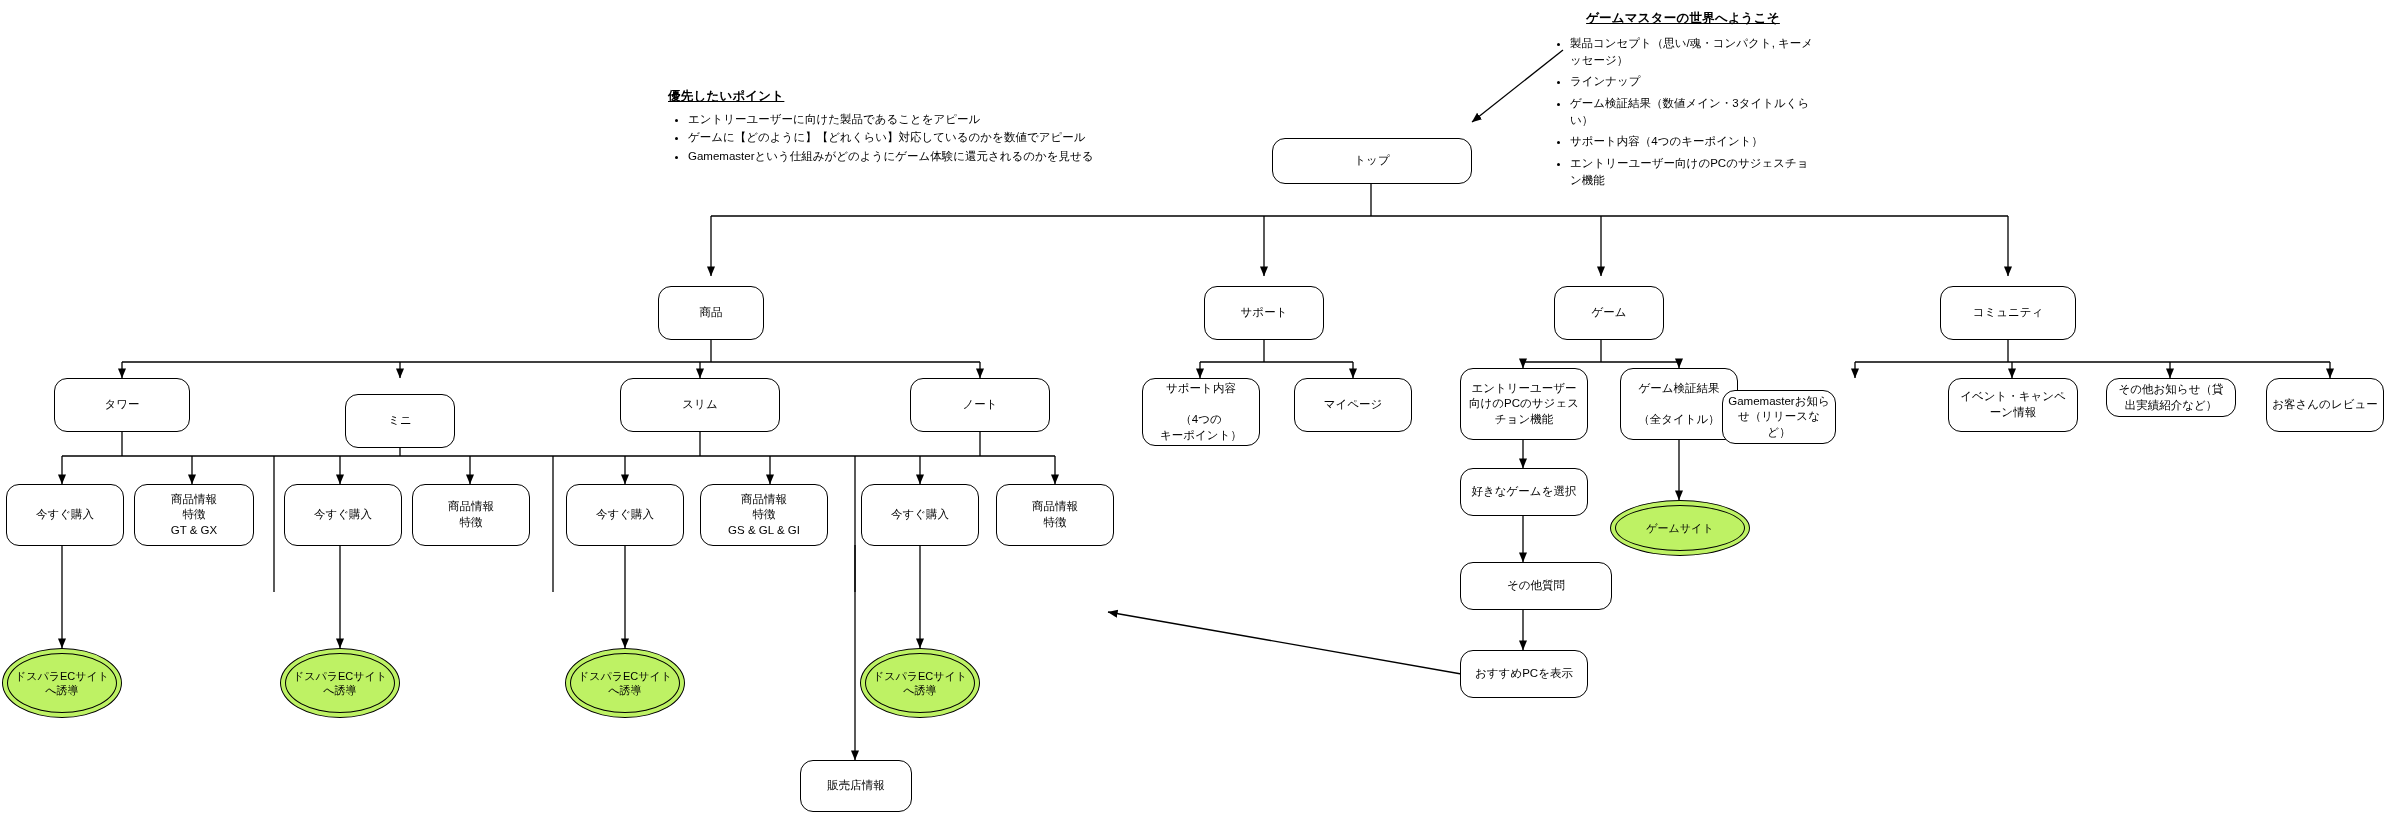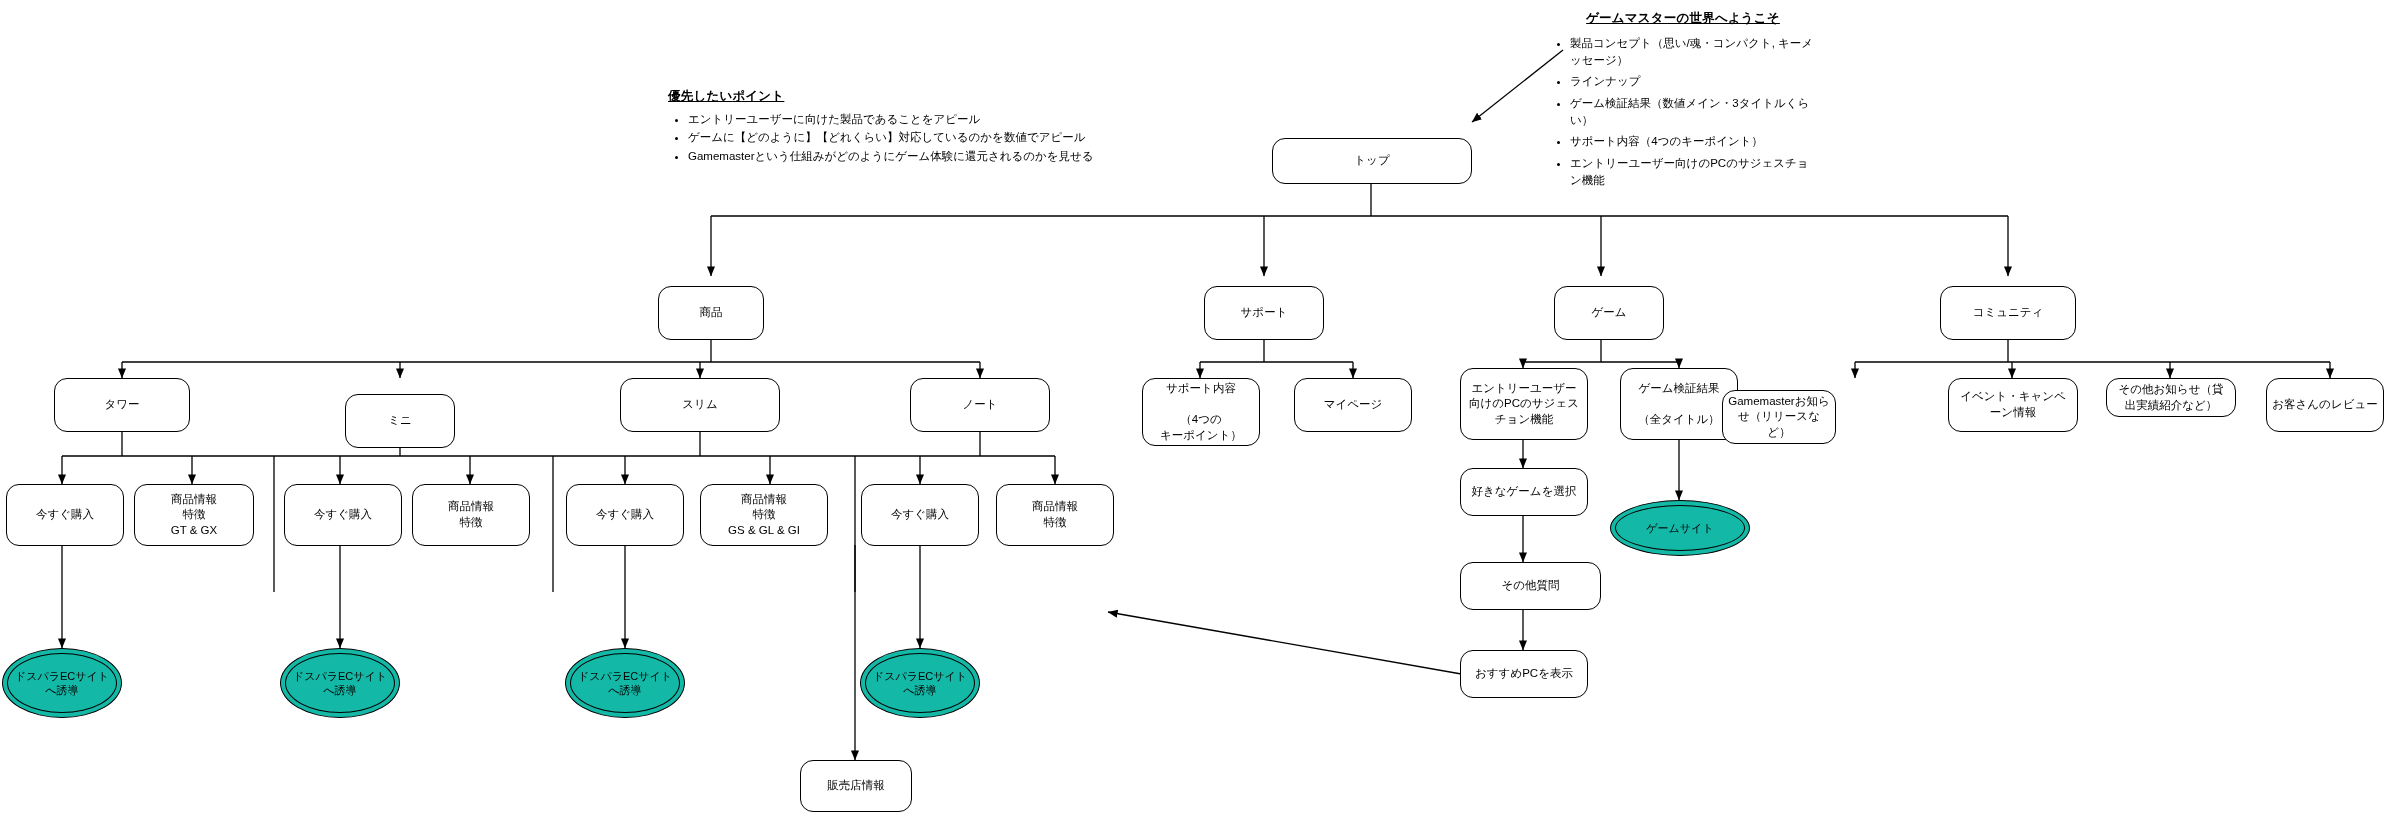--- a/index.html
+++ b/index.html
@@ -6,21 +6,21 @@
   body{width:2388px;height:813px;position:relative;overflow:hidden;
        font-family:"Liberation Sans","DejaVu Sans",sans-serif;color:#000;}
   #canvas{position:absolute;left:0;top:0;width:2388px;height:813px;}
   svg.edges{position:absolute;left:0;top:0;width:2388px;height:813px;pointer-events:none;}
 
   .node{position:absolute;box-sizing:border-box;border:1.3px solid #000;background:#fff;
         border-radius:13px;display:flex;align-items:center;justify-content:center;
         text-align:center;line-height:1.35;font-size:11.5px;color:#000;padding:2px 4px;}
   .node .lbl{white-space:pre-line;}
 
-  .oval{position:absolute;box-sizing:border-box;border:1.3px solid #000;background:#14b8a6;
+  .oval{position:absolute;box-sizing:border-box;border:1.3px solid #000;background:#bef264;
         border-radius:50%;display:flex;align-items:center;justify-content:center;
         text-align:center;line-height:1.3;font-size:11px;}
   .oval .inner{position:absolute;left:4px;top:4px;right:4px;bottom:4px;
         border:1.3px solid #000;border-radius:50%;pointer-events:none;}
   .oval .lbl{position:relative;z-index:2;white-space:pre-line;padding:0 6px;}
 
   .annot{position:absolute;}
   .annot h4{margin:0 0 6px 0;font-size:12.5px;font-weight:bold;text-decoration:underline;
             letter-spacing:.2px;}
   .annot ul{margin:0;padding-left:20px;list-style:disc;}
@@ -252,21 +252,21 @@
     </div>
 
   <div class="oval" style="left:1610px;top:500px;width:140px;height:56px;">
     <span class="inner"></span>
     <span class="lbl">ゲームサイト</span>
     </div>
 
   <div class="node" style="left:1460px;top:468px;width:128px;height:48px;">
     <span class="lbl">好きなゲームを選択</span>
     </div>
-  <div class="node" style="left:1460px;top:562px;width:141px;height:48px;">
+  <div class="node" style="left:1460px;top:562px;width:152px;height:48px;">
     <span class="lbl">その他質問</span>
     </div>
   <div class="node" style="left:1460px;top:650px;width:128px;height:48px;">
     <span class="lbl">おすすめPCを表示</span>
     </div>
 
   <div class="node" style="left:1722px;top:378px;width:114px;height:54px;margin-top:12px;">
     <span class="lbl">Gamemasterお知ら
 せ（リリースなど）</span>
     </div>

